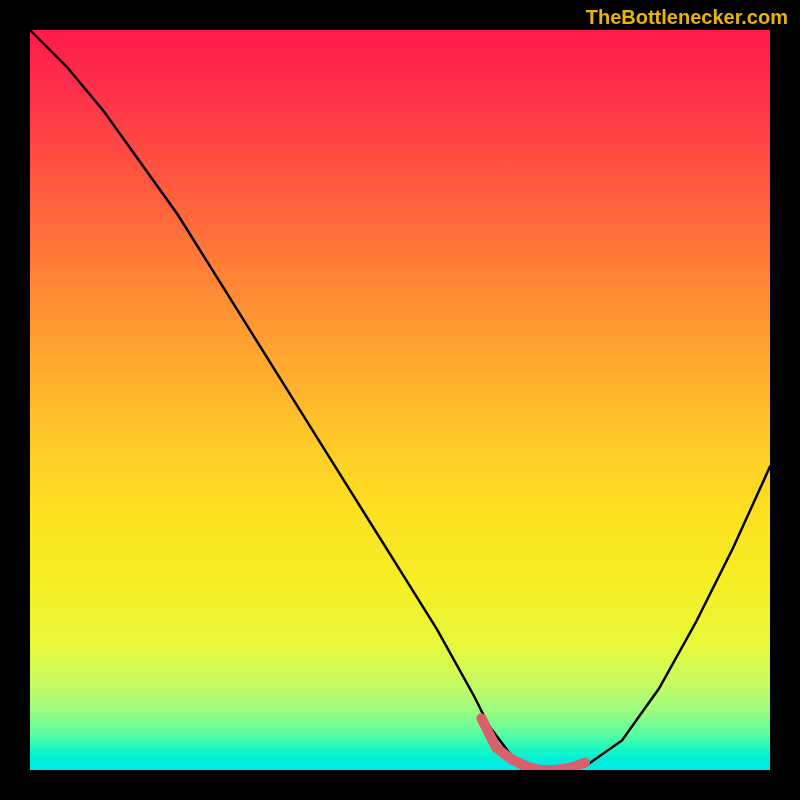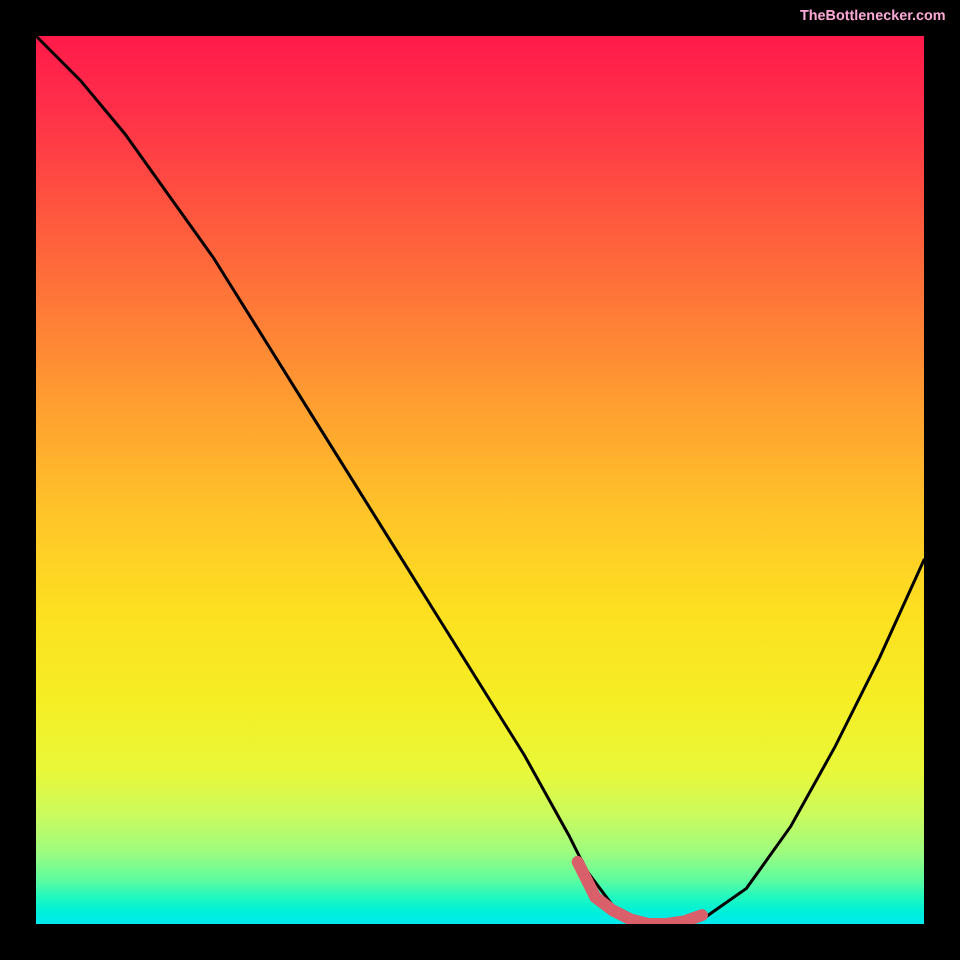--- a/index.html
+++ b/index.html
@@ -38,22 +38,22 @@
       #5efc9e 95%,
       #20f8c0 97%,
       #00f0d8 98.5%,
       #00e8f0 100%
     );
   }
   .attribution {
     position: absolute;
     top: 6px;
     right: 12px;
-    color: #f9a8d4;
-    font-size: 12px;
+    color: #eab308;
+    font-size: 20px;
     font-weight: bold;
     z-index: 10;
     text-align: right;
   }
   svg.curve {
     position: absolute;
     left: 0;
     top: 0;
     width: 740px;
     height: 740px;

